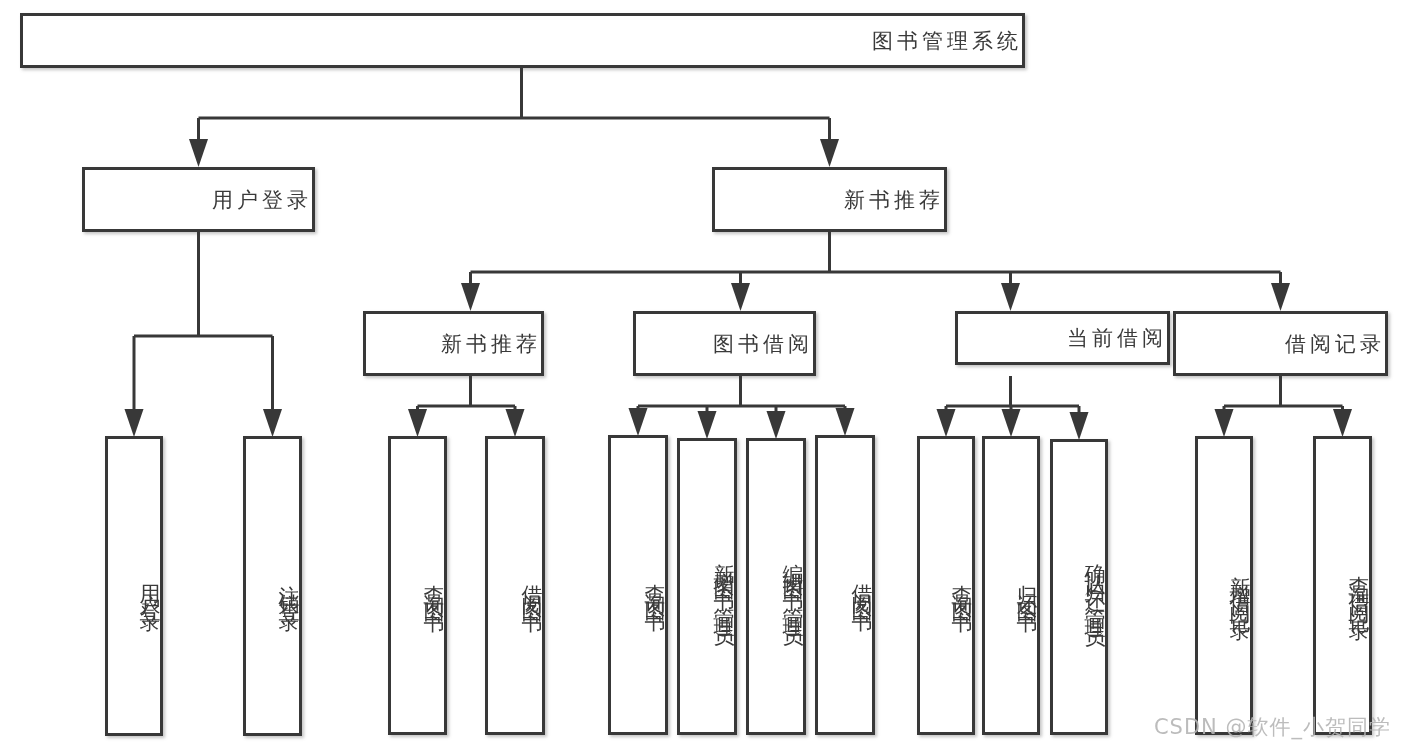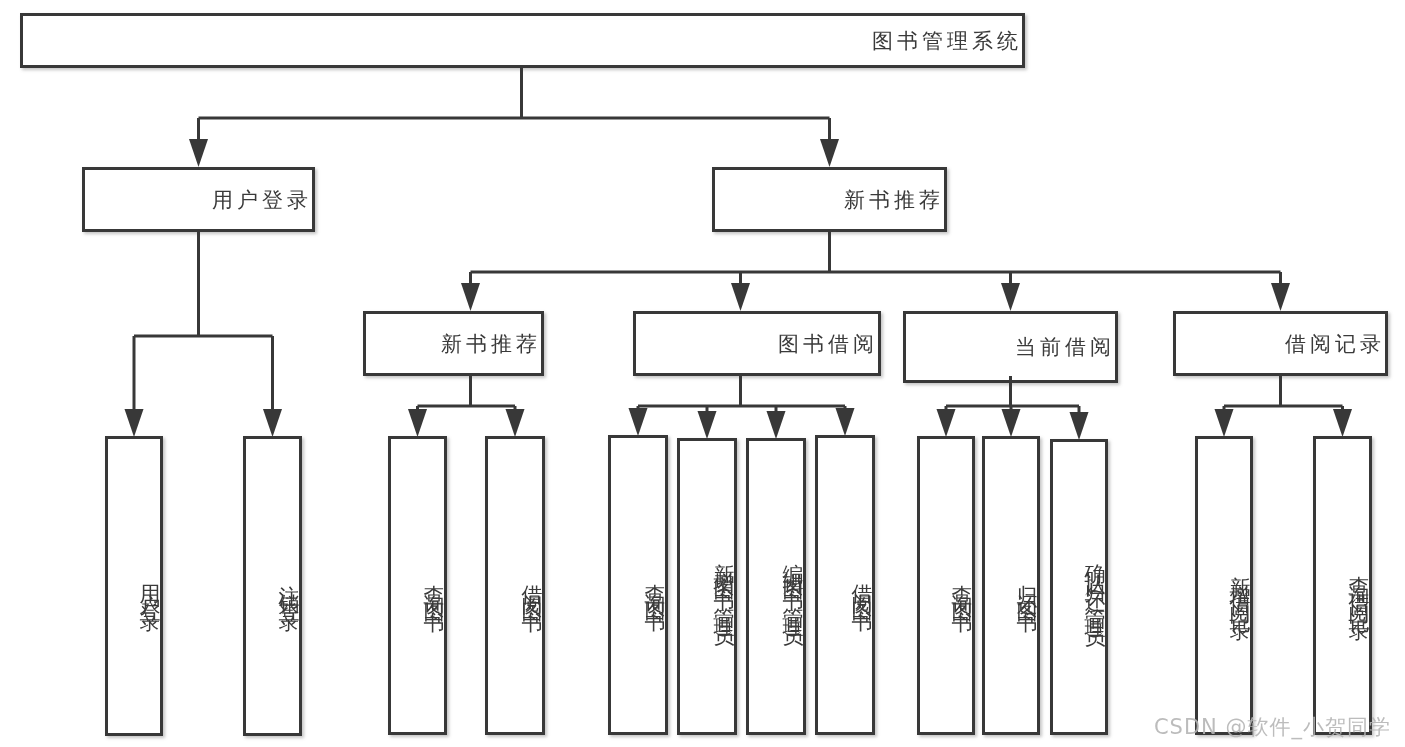--- a/index.html
+++ b/index.html
@@ -94,24 +94,24 @@
   <div class="box h" style="left:82px;top:167px;width:233px;height:65px">
     <span>用户登录</span>
   </div>
   <div class="box h" style="left:712px;top:167px;width:235px;height:65px">
     <span>新书推荐</span>
   </div>
 
   <div class="box h" style="left:363px;top:311px;width:181px;height:65px">
     <span>新书推荐</span>
   </div>
-  <div class="box h" style="left:633px;top:311px;width:248px;height:65px">
+  <div class="box h" style="left:633px;top:311px;width:183px;height:65px">
     <span>图书借阅</span>
   </div>
-  <div class="box h" style="left:903px;top:311px;width:215px;height:72px">
+  <div class="box h" style="left:955px;top:311px;width:215px;height:54px">
     <span>当前借阅</span>
   </div>
   <div class="box h" style="left:1173px;top:311px;width:215px;height:65px">
     <span>借阅记录</span>
   </div>
 
   <div class="box v" style="left:105px;top:436px;width:58px;height:300px">
     <span>用户登录</span>
   </div>
   <div class="box v" style="left:243px;top:436px;width:59px;height:300px">

